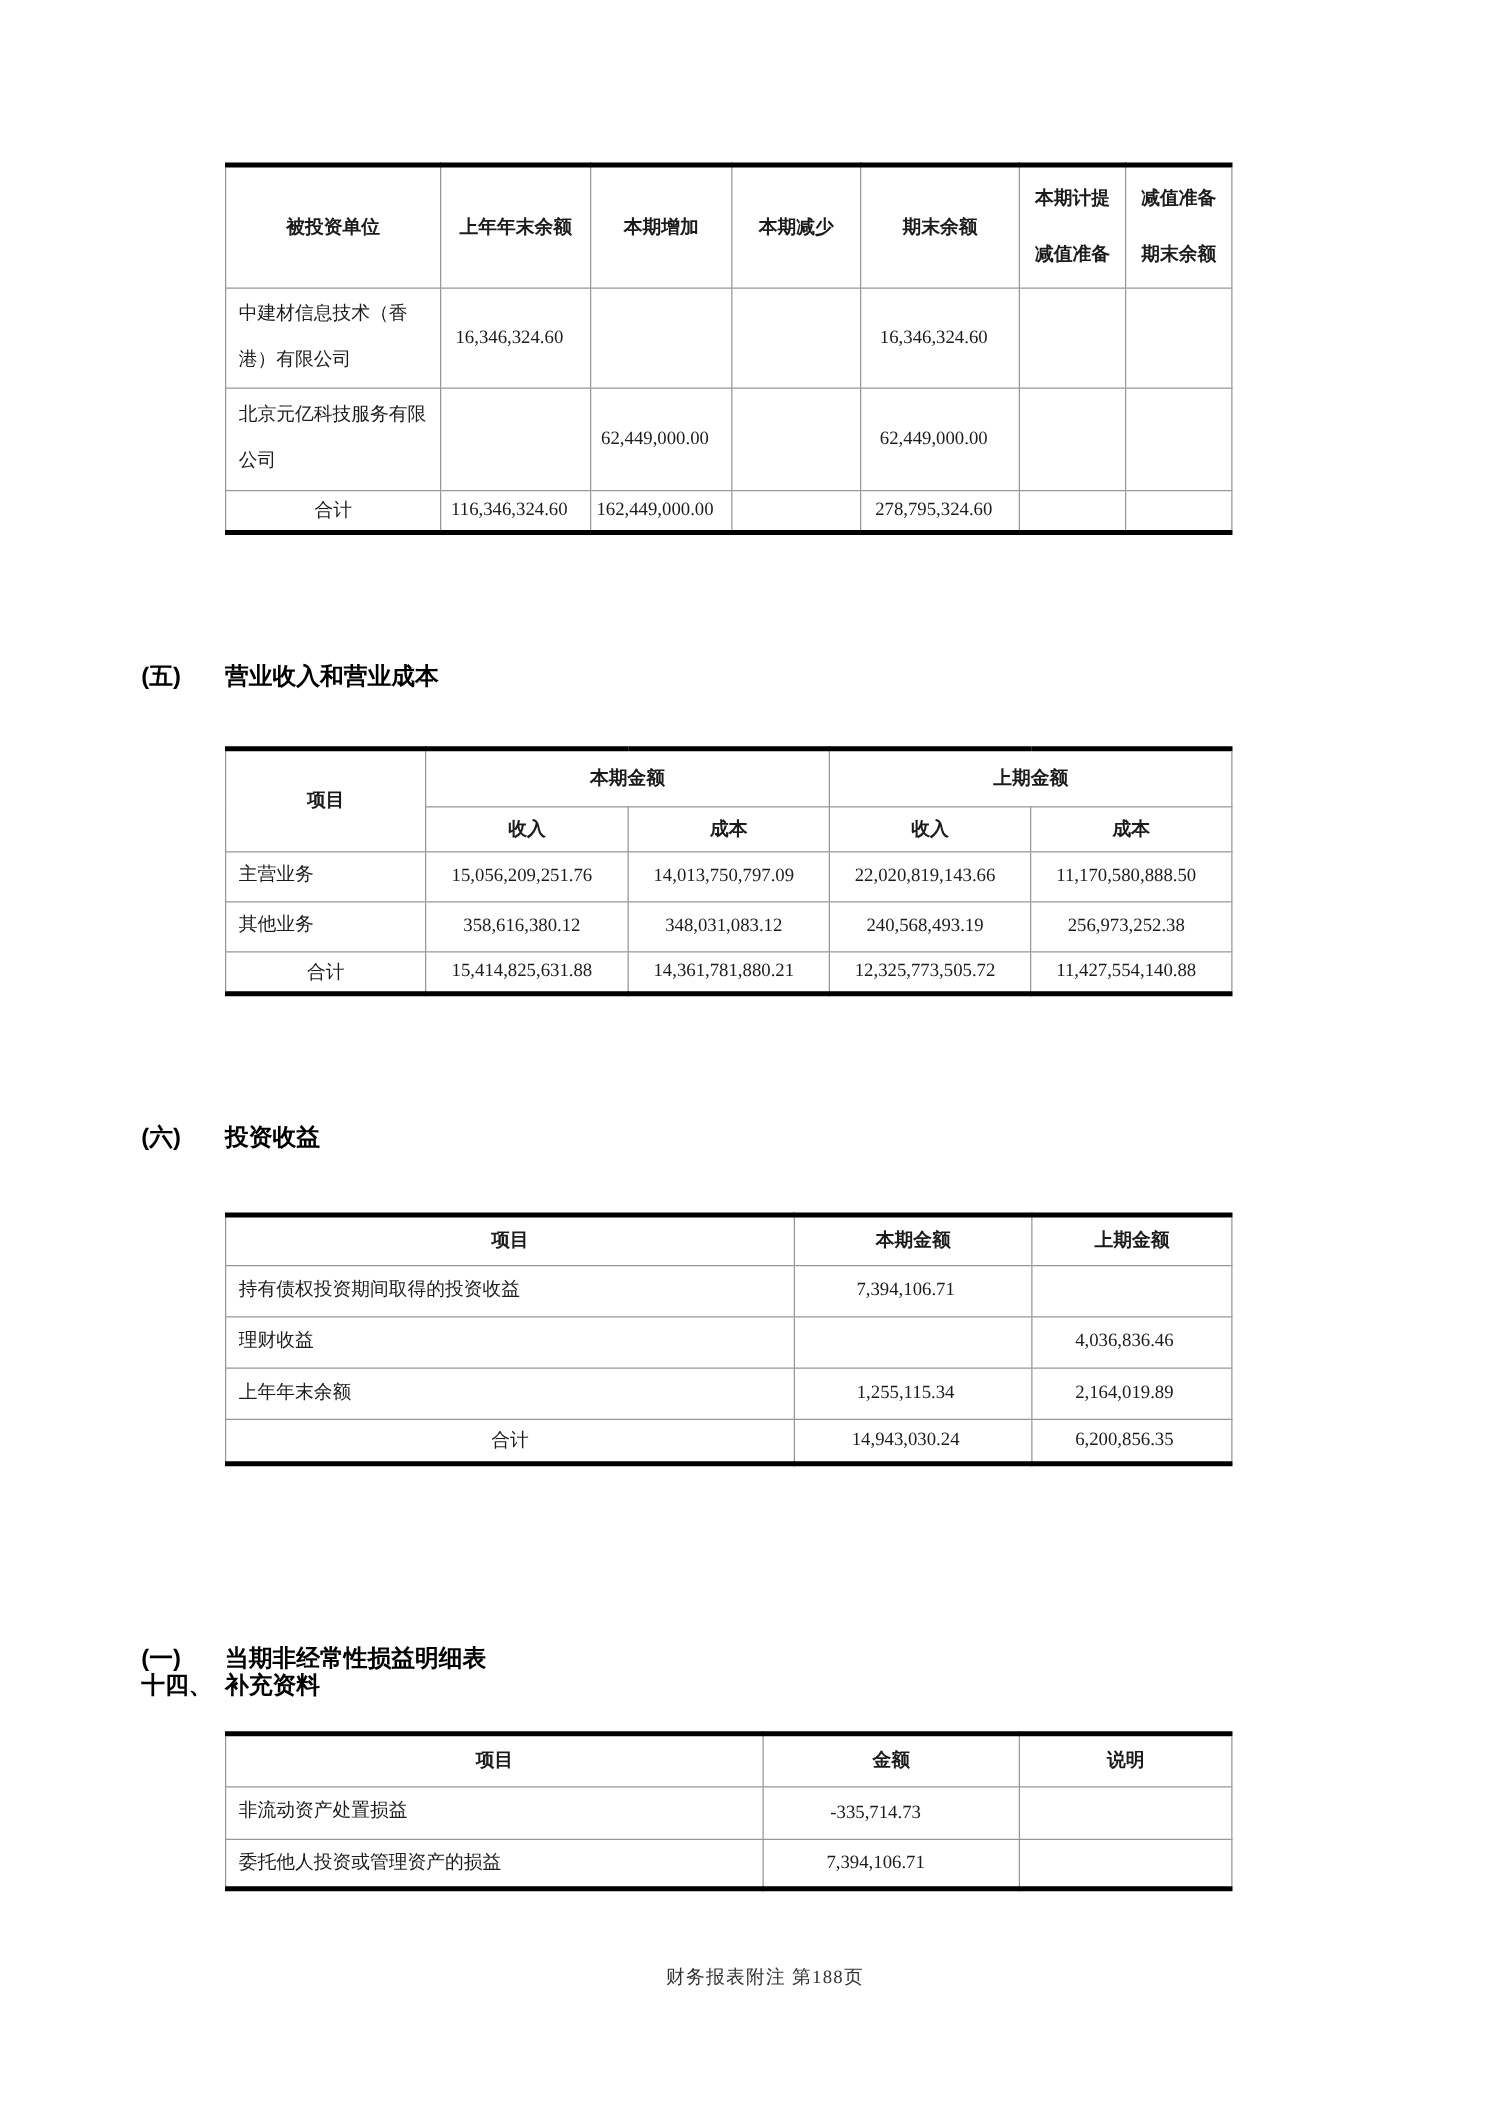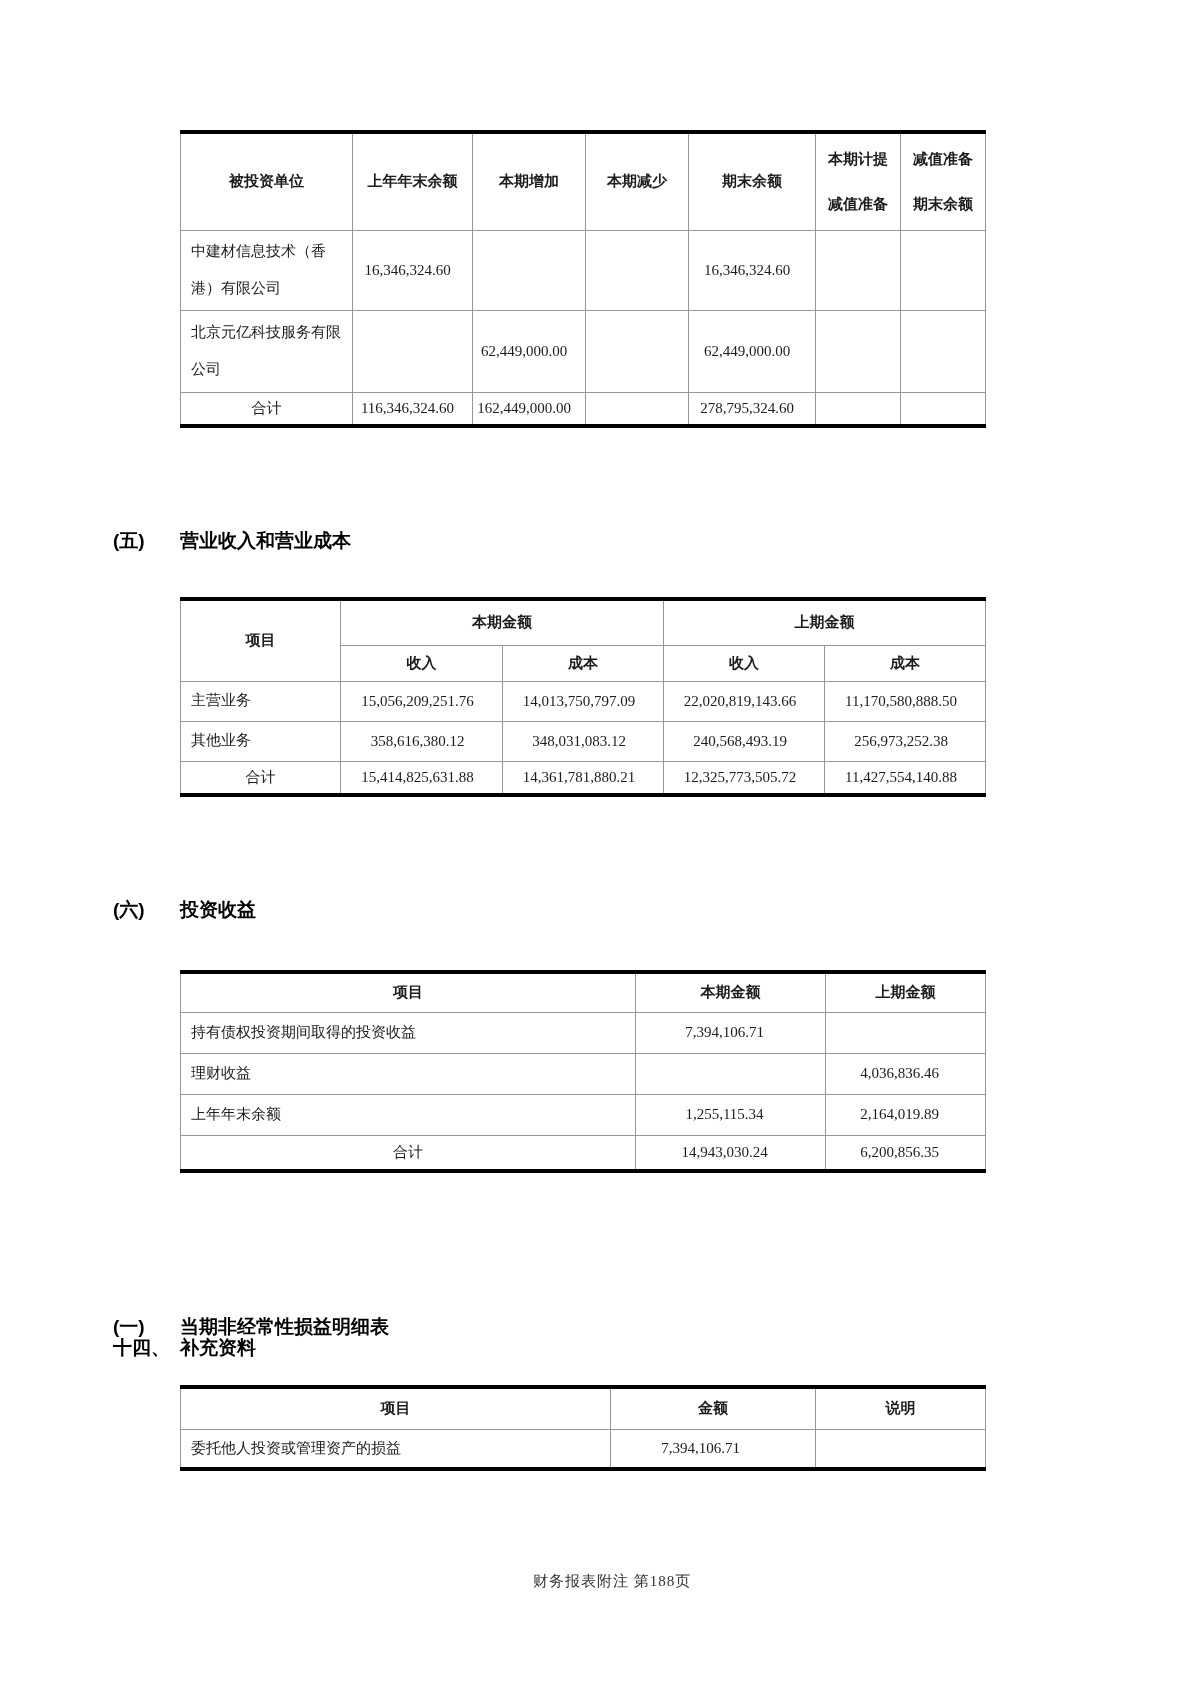--- a/index.html
+++ b/index.html
@@ -204,20 +204,25 @@
       <col style="width:430px">
         <col style="width:205px">
         <col style="width:170px">
     </colgroup>
     <tbody>
         <tr style="height:42px;">
       <td class="hd">项目</td>
       <td class="hd">金额</td>
       <td class="hd">说明</td>
     </tr>
+    <tr style="height:42px;">
+      <td class="item">非流动资产处置损益</td>
+      <td class="num">-335,714.73</td>
+      <td class="num"></td>
+    </tr>
     <tr style="height:40px;">
       <td class="item">委托他人投资或管理资产的损益</td>
       <td class="num">7,394,106.71</td>
       <td class="num"></td>
     </tr>
   </tbody>
     </table>
 
   <div class="footer" style="top:1572px;padding-left:24px;">财务报表附注 第188页</div>
 

